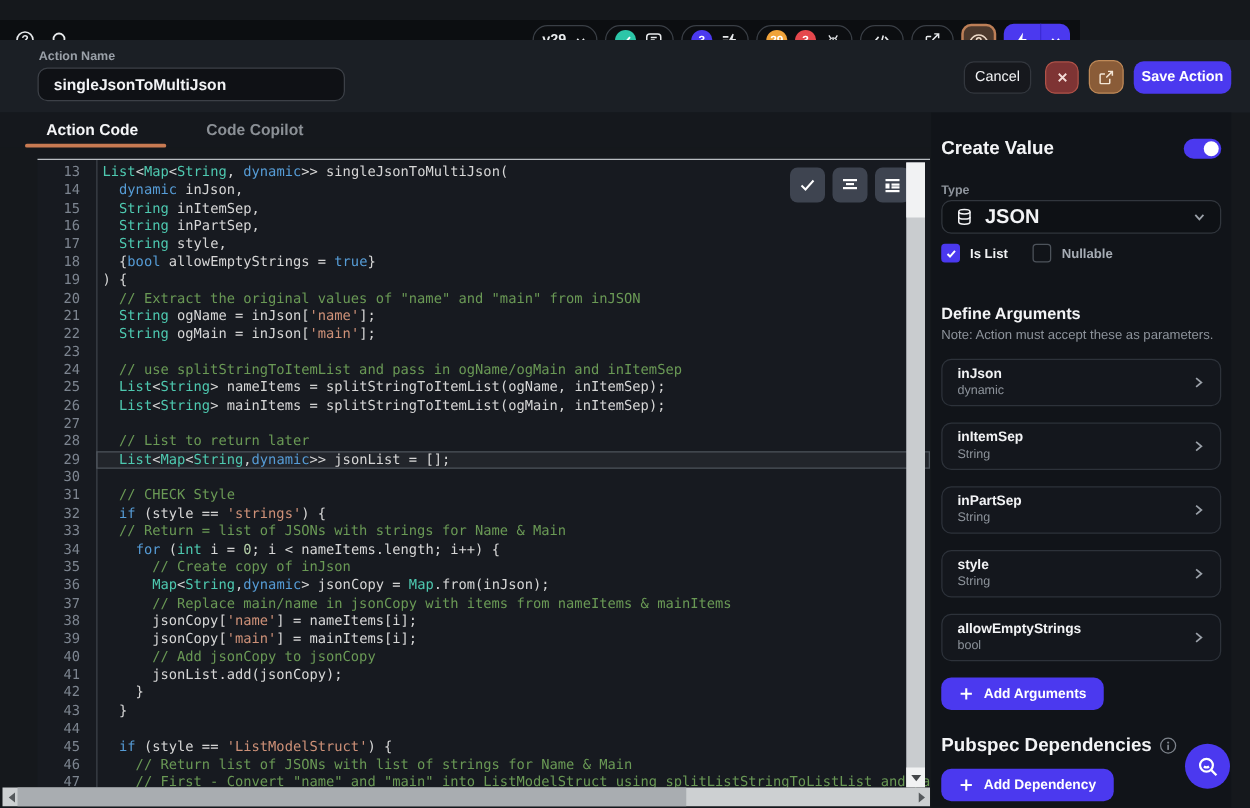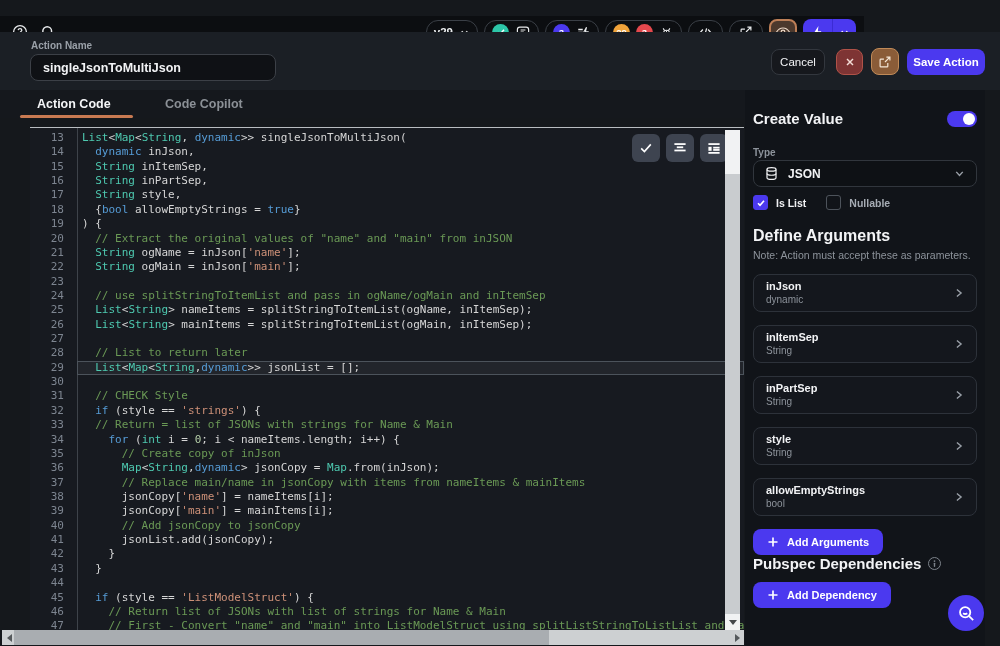--- a/index.html
+++ b/index.html
@@ -86,38 +86,38 @@
             padding:20px 8px 0 8px; }
   .rp-row { display:flex; align-items:center; justify-content:space-between; }
   .rp-h { font-size:15px; font-weight:bold; color:#f3f4f6; }
   .toggle { width:30px; height:16px; border-radius:9px; background:#3a3f46; position:relative; }
   .toggle.on { background:#4b39ef; }
   .toggle .knob { position:absolute; top:2px; left:2px; width:12px; height:12px; border-radius:50%; background:#fff; }
   .toggle.on .knob { left:auto; right:2px; }
   .rp-sublabel { margin-top:20px; font-size:10px; color:#8d939b; font-weight:bold; }
   .dropdown { margin-top:2px; height:27px; background:#0e1115; border:1px solid #31363d; border-radius:8px;
               display:flex; align-items:center; padding:0 10px; gap:9px; }
-  .dropdown .dd-label { color:#f2f3f5; font-size:12px; font-weight:bold; flex:1; }
+  .dropdown .dd-label { color:#f2f3f5; font-size:16px; font-weight:bold; flex:1; }
   .chk-row { margin-top:8px; display:flex; align-items:center; gap:8px; }
   .chkbox { width:15px; height:15px; border-radius:3px; border:1.5px solid #4d535b; display:flex;
             align-items:center; justify-content:center; background:transparent; }
   .chkbox.checked { background:#4b39ef; border-color:#4b39ef; }
   .chk-label { font-size:10.5px; font-weight:bold; color:#f0f1f3; margin-right:12px; }
   .chk-label.dim { color:#a6acb4; }
-  .rp-heading { margin-top:17px; font-size:16px; font-weight:bold; color:#f3f4f6; }
+  .rp-heading { margin-top:33px; font-size:13px; font-weight:bold; color:#f3f4f6; }
   .rp-note { margin-top:4px; font-size:10.5px; color:#8d939b; }
   .arg-list { margin-top:13px; }
   .arg-card { height:38px; background:#14171d; border:1px solid #2d323a; border-radius:8px;
               margin-bottom:13px; position:relative; padding:5px 12px; }
   .arg-name { font-size:11px; font-weight:bold; color:#f2f3f5; }
   .arg-type { font-size:10px; color:#8d939b; margin-top:2px; }
   .arg-chev { position:absolute; right:10px; top:11px; }
   .blue-btn { height:26px; background:#4b39ef; border-radius:8px; color:#fff; font-size:11px;
               font-weight:bold; display:inline-flex; align-items:center; gap:8px; padding:0 14px; }
-  .pubspec-row { display:flex; align-items:center; gap:7px; }
+  .pubspec-row { margin-top:20px; display:flex; align-items:center; gap:7px; }
   .info-icon { width:13px; height:13px; border-radius:50%; border:1.5px solid #7d838b; display:inline-flex;
                align-items:center; justify-content:center; }
   .fab { position:absolute; left:948px; top:595px; width:36px; height:36px; border-radius:50%;
          background:#4b39ef; display:flex; align-items:center; justify-content:center; }
 </style>
 </head>
 <body>
 
 <div class="topbar">
   <div class="tb-left">

